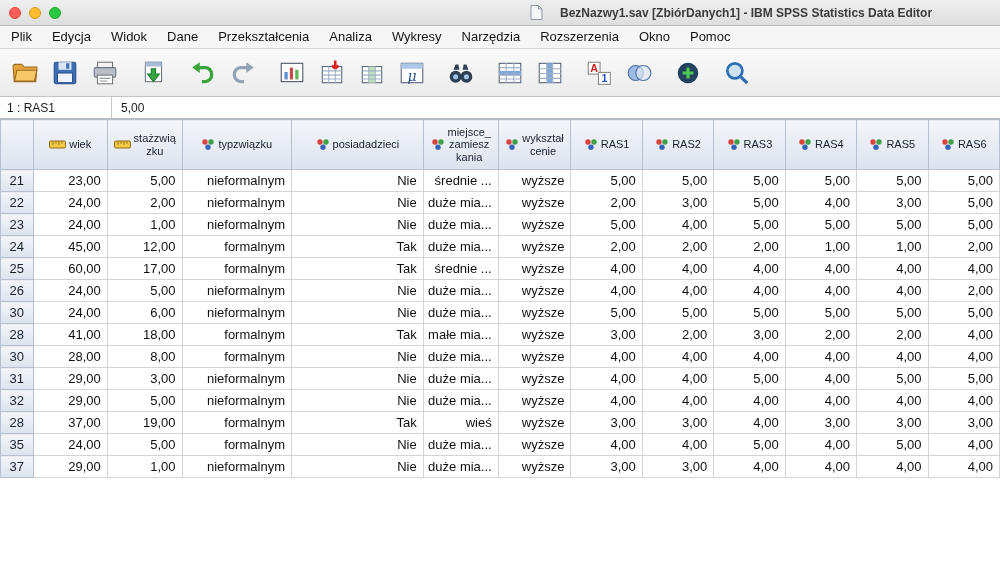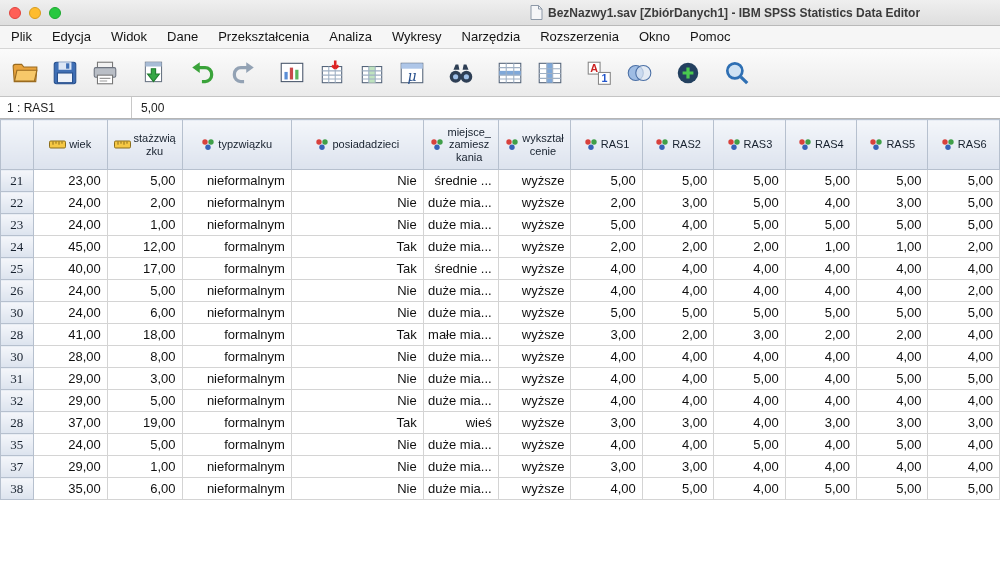--- a/index.html
+++ b/index.html
@@ -14,21 +14,21 @@
     border-bottom:1px solid #b9b9b9;position:relative;
     display:flex;align-items:center;
   }
   .traffic{display:flex;gap:8px;margin-left:9px;}
   .tl{width:12px;height:12px;border-radius:50%;box-sizing:border-box;}
   .tl.red{background:#ff5f57;border:1px solid #e0443e;}
   .tl.yellow{background:#febc2e;border:1px solid #d89c1e;}
   .tl.green{background:#28c840;border:1px solid #1da82f;}
   .title-wrap{
     position:absolute;left:530px;top:0;height:25px;
-    display:flex;align-items:center;gap:5px;
+    display:flex;align-items:center;gap:17px;
     font-size:12px;font-weight:bold;color:#3b3b3b;white-space:nowrap;
   }
   .doc-glyph svg{display:block;}
   
   .menubar{
     height:22px;background:#f6f6f6;border-bottom:1px solid #d6d6d6;
     display:flex;align-items:flex-end;padding-left:1px;font-size:13px;color:#141414;
   }
   .menu-item{padding:0 10px;line-height:22px;cursor:default;}
   
@@ -42,40 +42,40 @@
     display:flex;align-items:center;justify-content:center;margin-right:2px;
   }
   .tb-btn.gap{margin-left:9px;}
   .tb-btn svg{width:28px;height:28px;display:block;}
   
   .celleditor{
     height:21px;background:#fff;border-bottom:1px solid #b5b5b5;
     display:flex;font-size:12px;color:#1c1c1c;
   }
   .cellref{
-    width:132px;border-right:1px solid #c8c8c8;
+    width:112px;border-right:1px solid #c8c8c8;
     display:flex;align-items:center;padding-left:7px;box-sizing:border-box;
   }
   .cellvalue{flex:1;display:flex;align-items:center;padding-left:9px;}
   
   .grid{width:1000px;height:459px;overflow:hidden;background:#fff;}
   table.dg{border-collapse:collapse;table-layout:fixed;}
   .dg th,.dg td{box-sizing:border-box;overflow:hidden;white-space:nowrap;}
   .dg th{
     background:linear-gradient(#f4f6fa,#dce3ee);
     border:1px solid #b6c0ce;font-weight:normal;
     font-size:11px;color:#17212e;height:50px;padding:0 2px;vertical-align:middle;
   }
   .hcell{display:flex;align-items:center;justify-content:center;gap:3px;}
   .hlabel{white-space:pre-line;line-height:1.15;text-align:center;}
   .micon svg{display:block;}
   .dg td.rownum{
     background:linear-gradient(#f4f6fa,#dce3ee);
     border:1px solid #b6c0ce;text-align:center;
-    font-size:13px;color:#17212e;font-family:Liberation Serif, serif;
+    font-size:13px;color:#17212e;
   }
   .dg td.cell{
     border-right:1px solid #d4d4d4;border-bottom:1px solid #d4d4d4;
     font-size:13px;color:#101010;text-align:right;padding:0 6px 0 2px;
     height:22px;
   }
   .dg td{height:22px;}
 </style>
 </head>
 <body>
@@ -498,21 +498,21 @@
             <td class="cell">wyższe</td>
             <td class="cell">2,00</td>
             <td class="cell">2,00</td>
             <td class="cell">2,00</td>
             <td class="cell">1,00</td>
             <td class="cell">1,00</td>
             <td class="cell">2,00</td>
           </tr>
           <tr>
             <td class="rownum">25</td>
-            <td class="cell">40,00</td>
+            <td class="cell">60,00</td>
             <td class="cell">17,00</td>
             <td class="cell">formalnym</td>
             <td class="cell">Tak</td>
             <td class="cell">średnie ...</td>
             <td class="cell">wyższe</td>
             <td class="cell">4,00</td>
             <td class="cell">4,00</td>
             <td class="cell">4,00</td>
             <td class="cell">4,00</td>
             <td class="cell">4,00</td>
@@ -646,32 +646,17 @@
             <td class="cell">Nie</td>
             <td class="cell">duże mia...</td>
             <td class="cell">wyższe</td>
             <td class="cell">3,00</td>
             <td class="cell">3,00</td>
             <td class="cell">4,00</td>
             <td class="cell">4,00</td>
             <td class="cell">4,00</td>
             <td class="cell">4,00</td>
           </tr>
-          <tr>
-            <td class="rownum">38</td>
-            <td class="cell">35,00</td>
-            <td class="cell">6,00</td>
-            <td class="cell">nieformalnym</td>
-            <td class="cell">Nie</td>
-            <td class="cell">duże mia...</td>
-            <td class="cell">wyższe</td>
-            <td class="cell">4,00</td>
-            <td class="cell">5,00</td>
-            <td class="cell">4,00</td>
-            <td class="cell">5,00</td>
-            <td class="cell">5,00</td>
-            <td class="cell">5,00</td>
-          </tr>
         </tbody>
       </table>
     </div>
 
 </div>
 
 </body></html>

